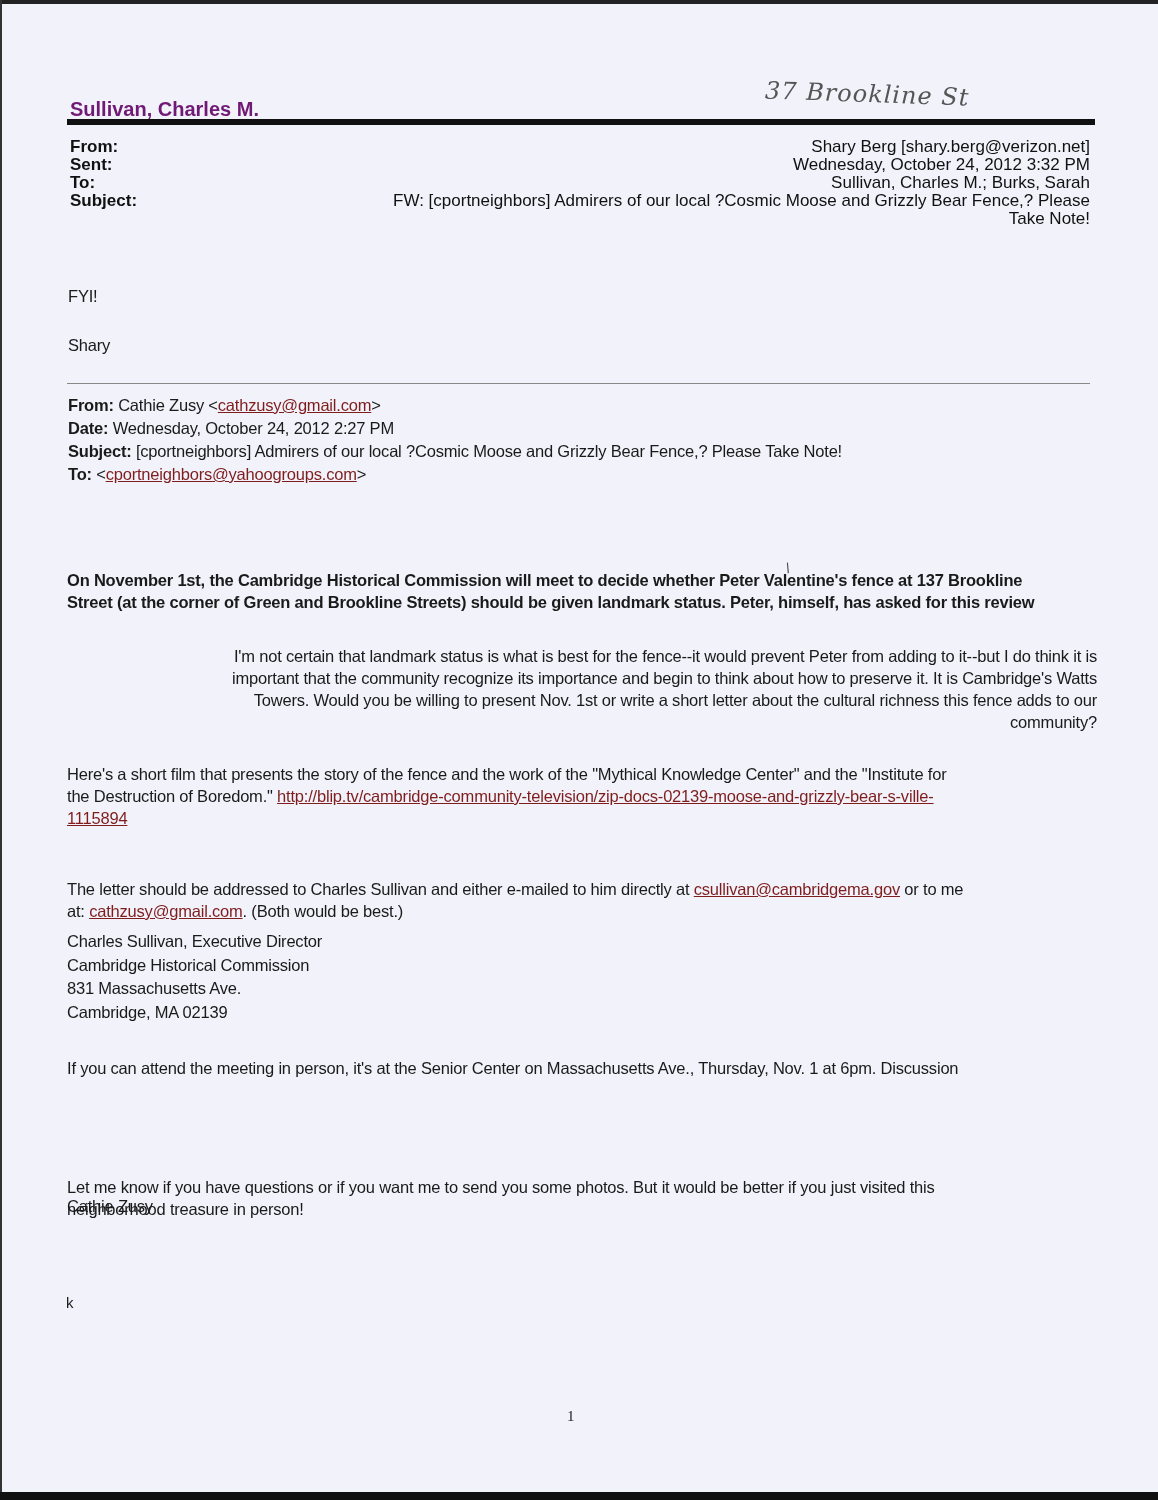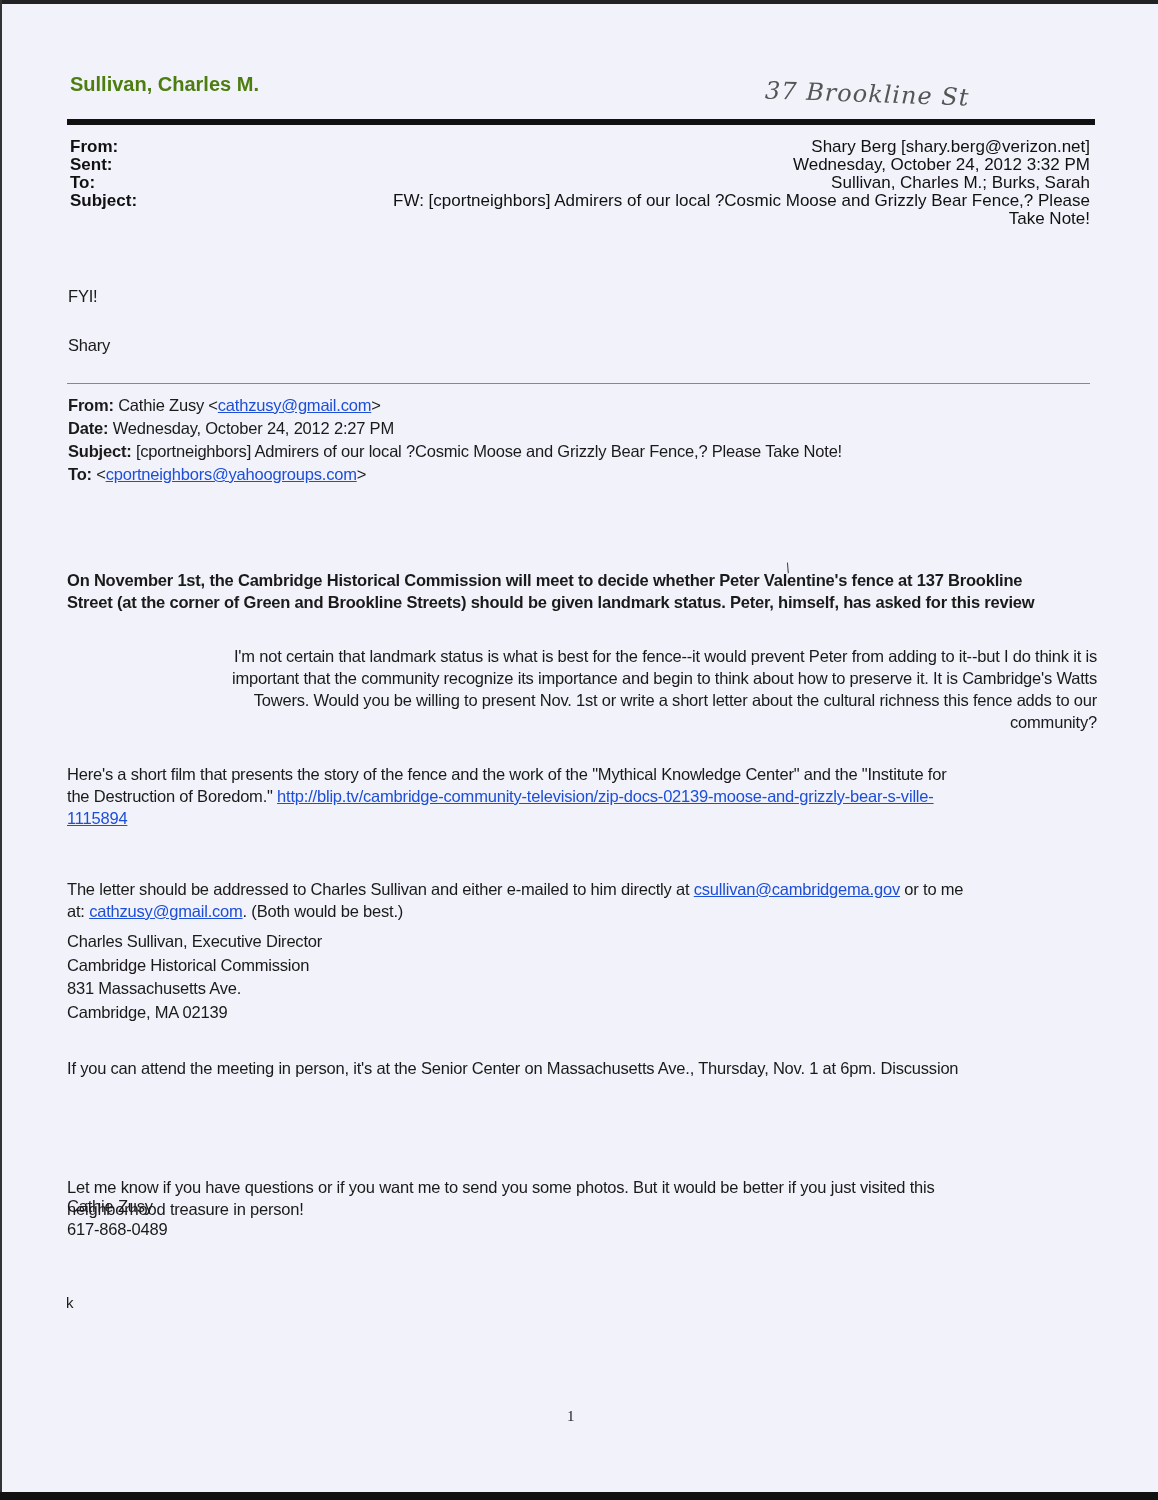--- a/index.html
+++ b/index.html
@@ -7,22 +7,22 @@
       width: 1158px; height: 1500px; position: relative; overflow: hidden;
       background: #f1f2fa;
       font-family: "Liberation Sans", sans-serif;
       color: #1a1a1a;
     }
     .top-edge { position: absolute; left: 0; top: 0; width: 1158px; height: 4px; background: #222; }
     .bottom-edge { position: absolute; left: 0; top: 1492px; width: 1158px; height: 8px; background: #111; }
     .left-edge { position: absolute; left: 0; top: 0; width: 2px; height: 1500px; background: #333; }
 
     .header-name {
-      position: absolute; left: 70px; top: 73px;
-      font-family: "Liberation Sans", sans-serif; font-weight: bold; font-size: 20px; color: #4d7c0f;
+      position: absolute; left: 70px; top: 98px;
+      font-family: "Liberation Sans", sans-serif; font-weight: bold; font-size: 20px; color: #701a75;
     }
     .handwritten {
       position: absolute; left: 765px; top: 80px;
       font-family: "DejaVu Serif", serif; font-style: italic; font-size: 24px; color: #555; letter-spacing: 1px;
       transform: rotate(2deg);
     }
     .header-rule { position: absolute; left: 67px; top: 119px; width: 1028px; height: 6px; background: #111; }
 
     .meta { position: absolute; left: 70px; top: 138px; width: 1020px; }
     .meta-row { display: flex; font-size: 17px; line-height: 18px; }
@@ -30,21 +30,21 @@
     .meta-value { flex: 1; color: #111; text-align: right; }
 
     .calibri { font-family: "Liberation Sans", sans-serif; font-size: 16.5px; color: #1a1a1a; letter-spacing: -0.2px; }
 
     .fyi { position: absolute; left: 68px; top: 287px; }
     .shary { position: absolute; left: 68px; top: 336px; }
     .fwd-rule { position: absolute; left: 67px; top: 383px; width: 1023px; height: 1px; background: #888; }
 
     .fwd { position: absolute; left: 68px; top: 394px; width: 1040px; line-height: 23px; }
     .fwd b { font-weight: bold; }
-    .link { text-decoration: underline; color: #1d4ed8; }
+    .link { text-decoration: underline; color: #7f1d1d; }
 
     .body { position: absolute; left: 67px; width: 1030px; line-height: 22px; }
     .p1 { top: 569px; font-weight: bold; }
     .p2 { top: 645px; text-align: right; }
     .p3 { top: 763px; }
     .p4 { top: 878px; }
     .addr { top: 930px; line-height: 23.5px; }
     .p5 { top: 1057px; }
     .p6 { top: 1128px; margin-top: 48px; }
     .sig { top: 1195px; line-height: 23px; }
@@ -144,18 +144,17 @@
   <div>If you can attend the meeting in person, it's at the Senior Center on Massachusetts Ave., Thursday, Nov. 1 at 6pm. Discussion</div>
 </div>
 
 <div class="body calibri p6">
   <div>Let me know if you have questions or if you want me to send you some photos. But it would be better if you just visited this</div>
   <div>neighborhood treasure in person!</div>
 </div>
 
 <div class="body calibri sig">
   <div>Cathie Zusy</div>
-  <div>617-868-0489</div>
 </div>
 
 <div class="kmark calibri">k</div>
 <div class="pagenum">1</div>
 <div class="bottom-edge"></div>
 
 </body></html>

